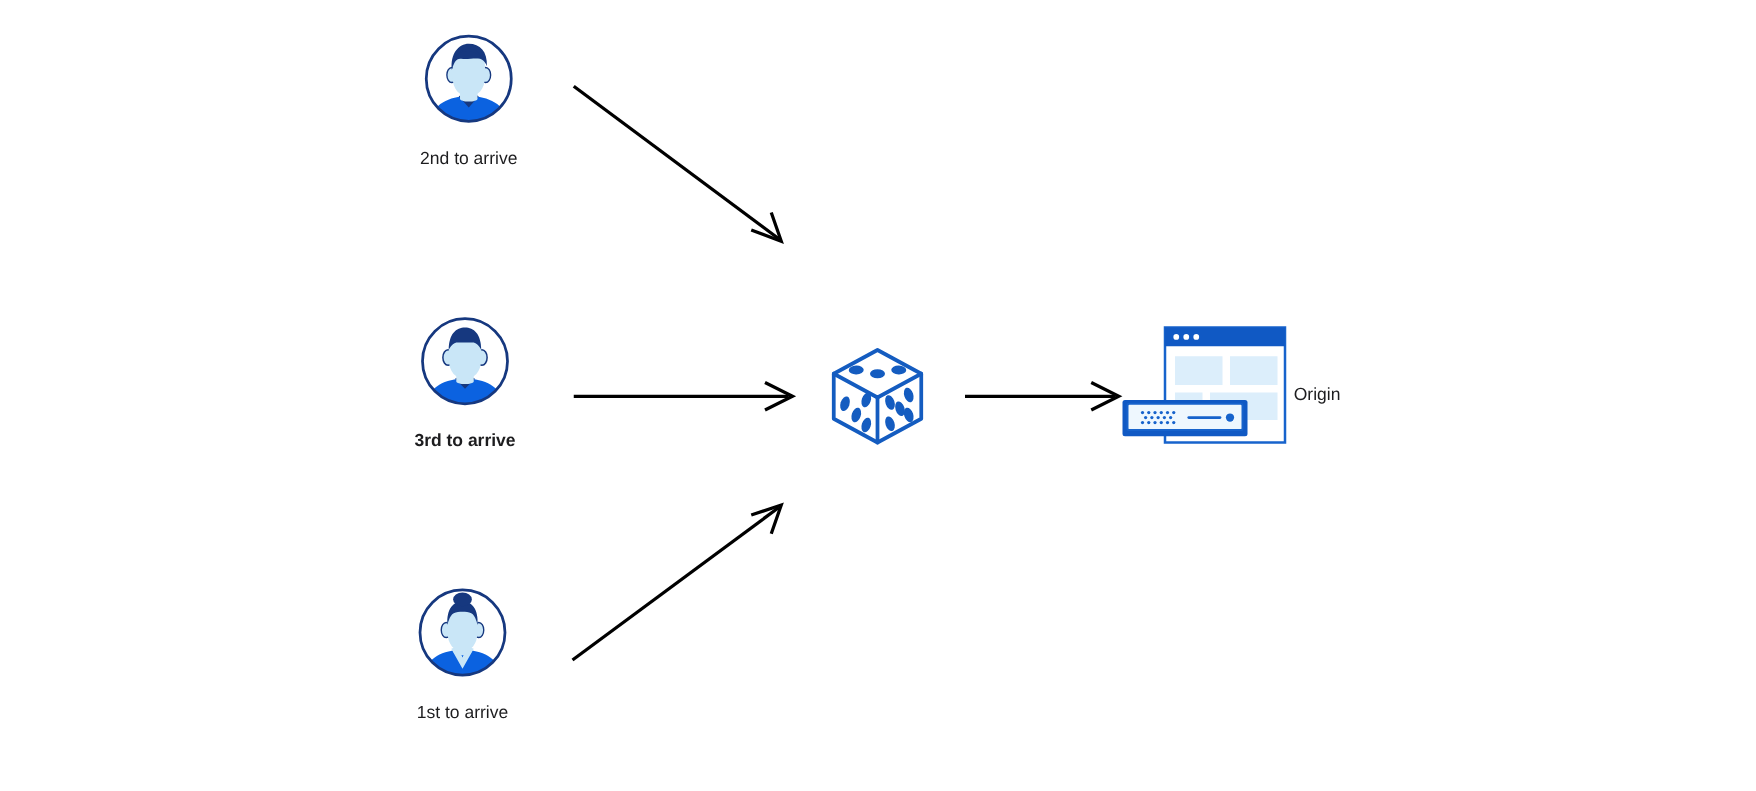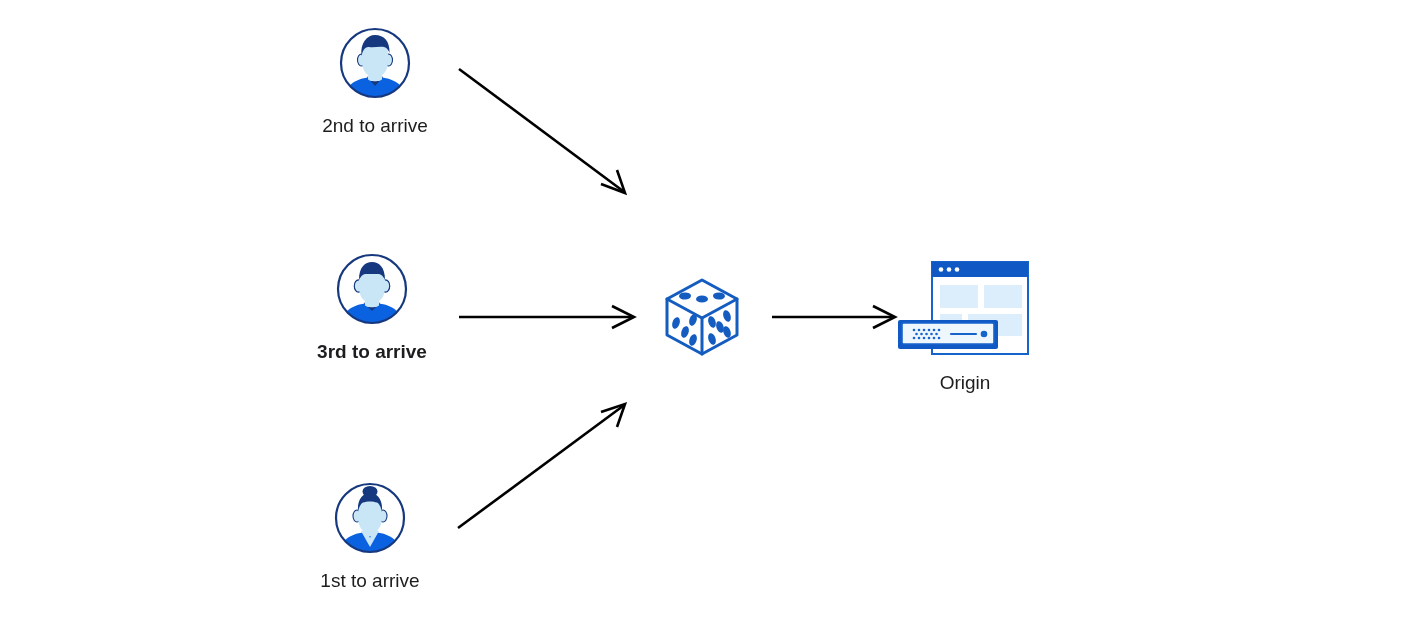--- a/index.html
+++ b/index.html
@@ -18,21 +18,21 @@
     background: #ffffff;
     overflow: hidden;
   }
   .node {
     position: absolute;
     display: flex;
     flex-direction: column;
     align-items: center;
   }
   .node-label {
-    font-size: 19px;
+    font-size: 14px;
     line-height: 24px;
     color: #1d1d1f;
     white-space: nowrap;
     text-align: center;
     font-family: "Liberation Sans", "DejaVu Sans", sans-serif;
   }
   .avatar-icon {
     width: 74px;
     height: 74px;
     display: block;
@@ -44,21 +44,21 @@
     position: absolute;
   }
   .dice-icon {
     width: 86px;
     height: 86px;
     display: block;
   }
   .origin-node {
     position: absolute;
     display: flex;
-    flex-direction: column;
+    flex-direction: row;
     align-items: center;
   }
   .origin-icon {
     width: 140px;
     height: 100px;
     display: block;
   }
   .origin-label {
     margin-top: 13px;
   }
@@ -150,21 +150,21 @@
           <path d="M24 28 C24 16 30 11 37 11 C44 11 50 16 50 28 L50 35 C50 46 44 51 37 51 C30 51 24 46 24 35 Z" fill="#c9e6f7"></path>
 
           <path d="M24 28 C24 15 30 10 37 10 C44 10 50 15 50 28 C50 28 48 23 44 22 L30 22 C26 23 24 28 24 28 Z" fill="#16387f"></path>
         </g>
         <circle cx="37" cy="37" r="34" fill="none" stroke="#16387f" stroke-width="2.2"></circle>
       </svg>
     </span>
     <div class="node-label avatar-label">3rd to arrive</div>
   </div>
 
-  <div class="node" style="left:281px; top:481px; width:178px;">
+  <div class="node" style="left:281px; top:469px; width:178px;">
     <span>
       <svg class="avatar-icon" viewBox="0 0 74 74" xmlns="http://www.w3.org/2000/svg">
         <defs>
           <clipPath id="clipBot">
               <circle cx="37" cy="37" r="34"></circle>
             </clipPath>
         </defs>
         <circle cx="37" cy="37" r="34" fill="#ffffff"></circle>
         <g clip-path="url(#clipBot)">
           <path d="M5 74 C7 58 20 51 37 51 C54 51 67 58 69 74 Z" fill="#0b62e0"></path>

